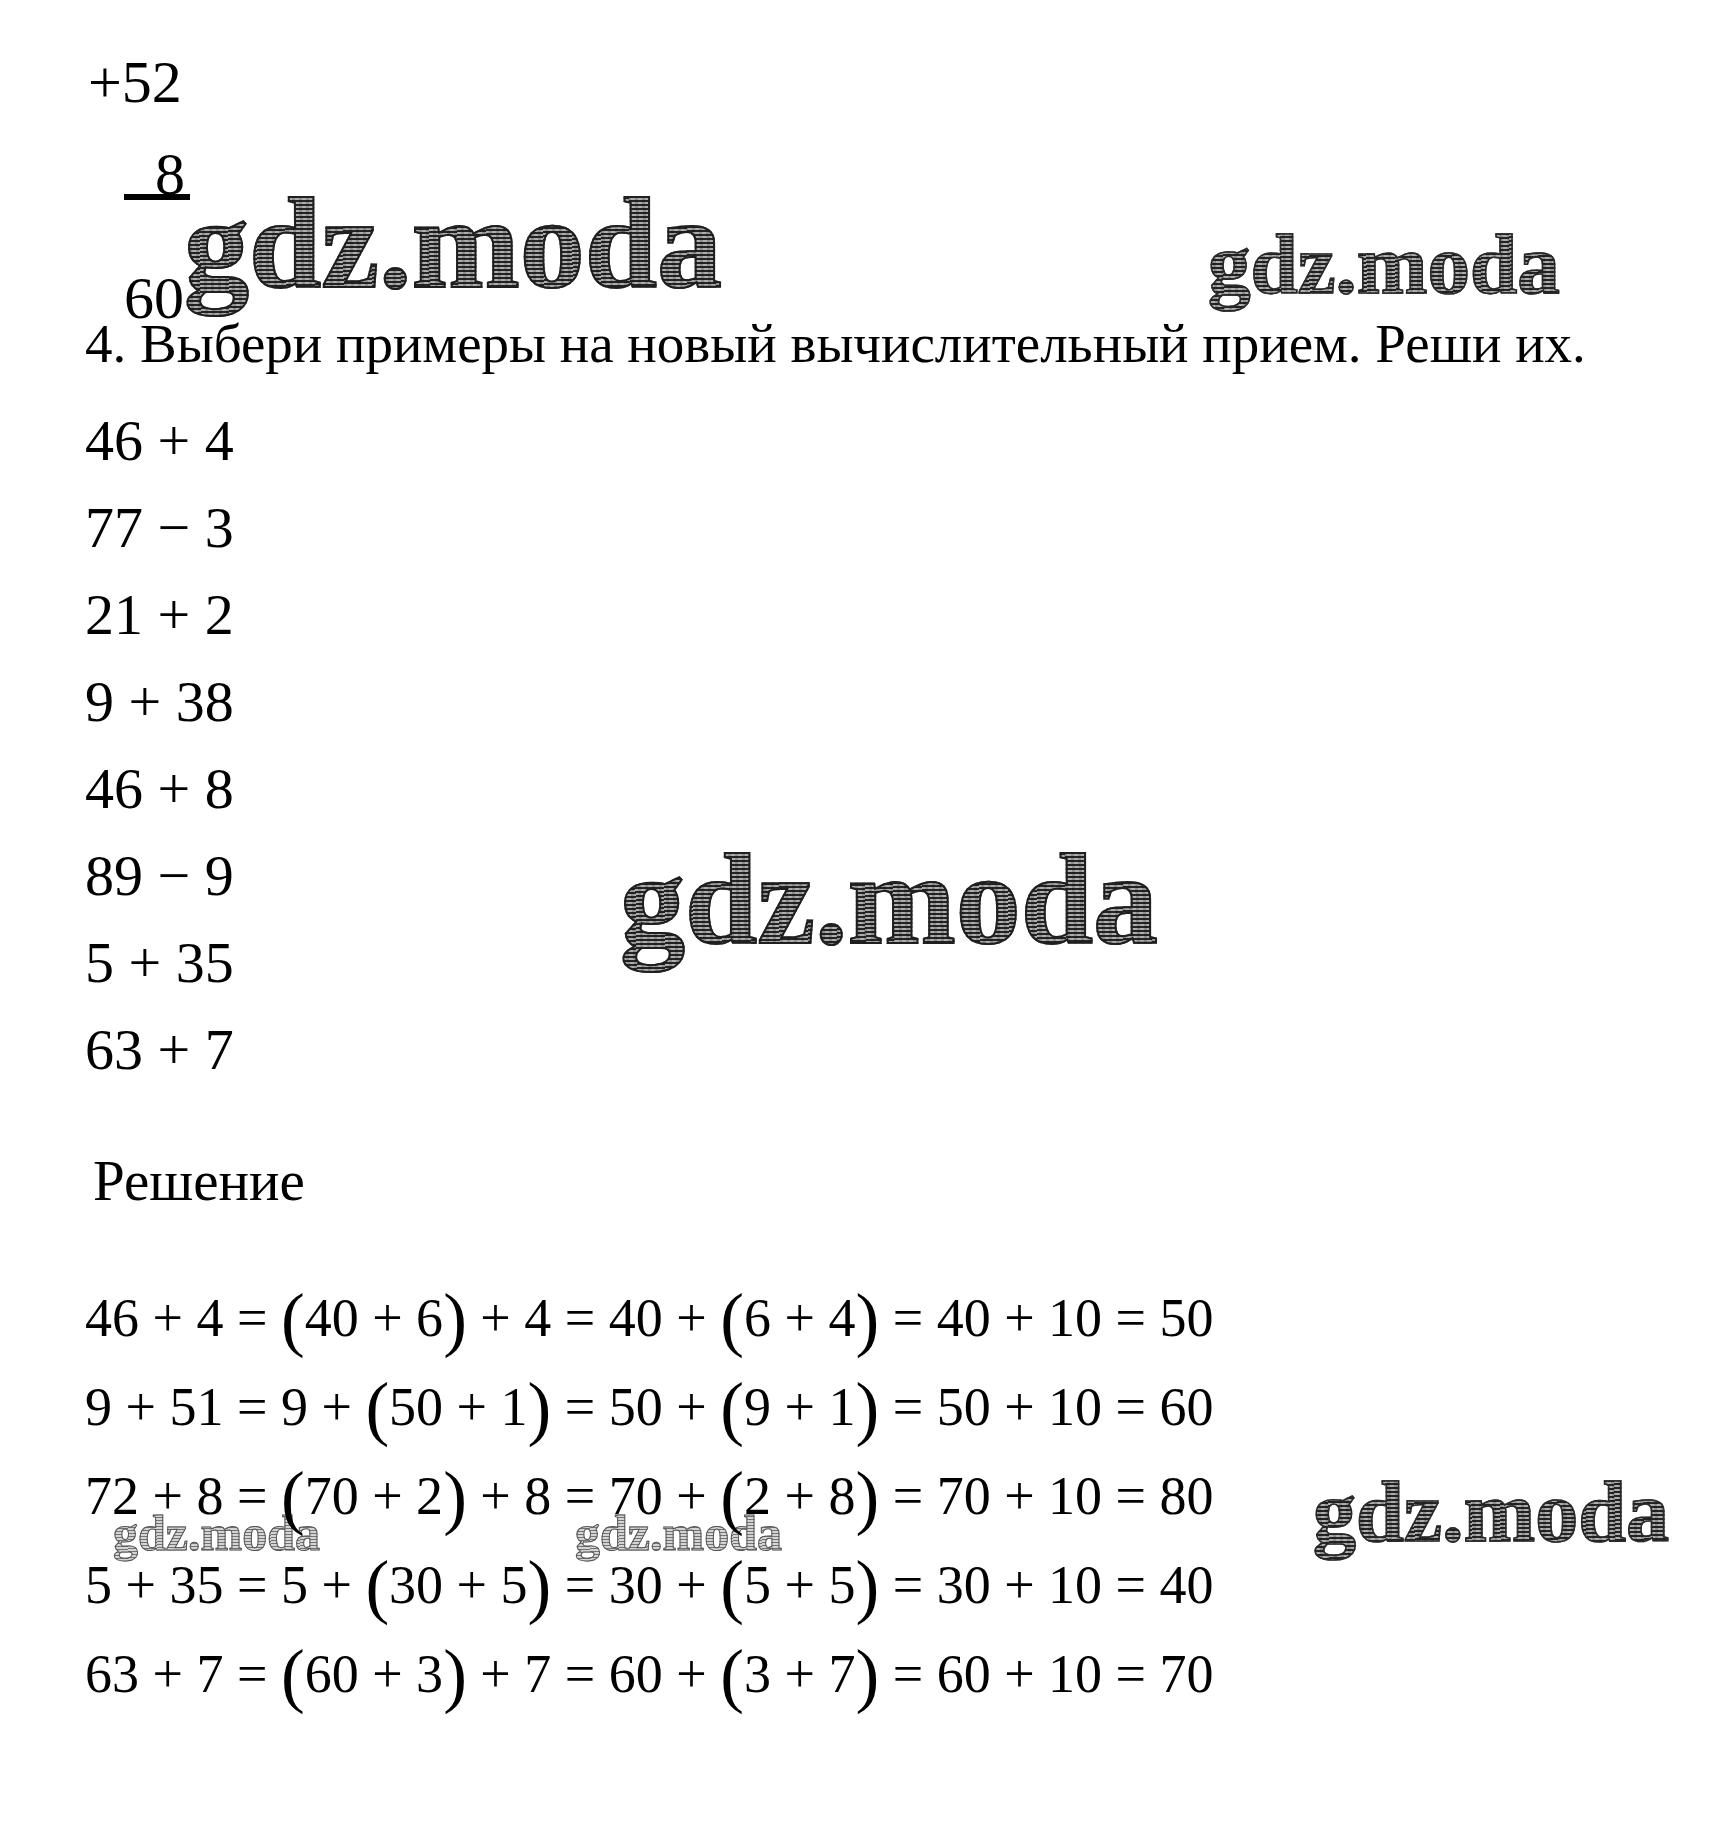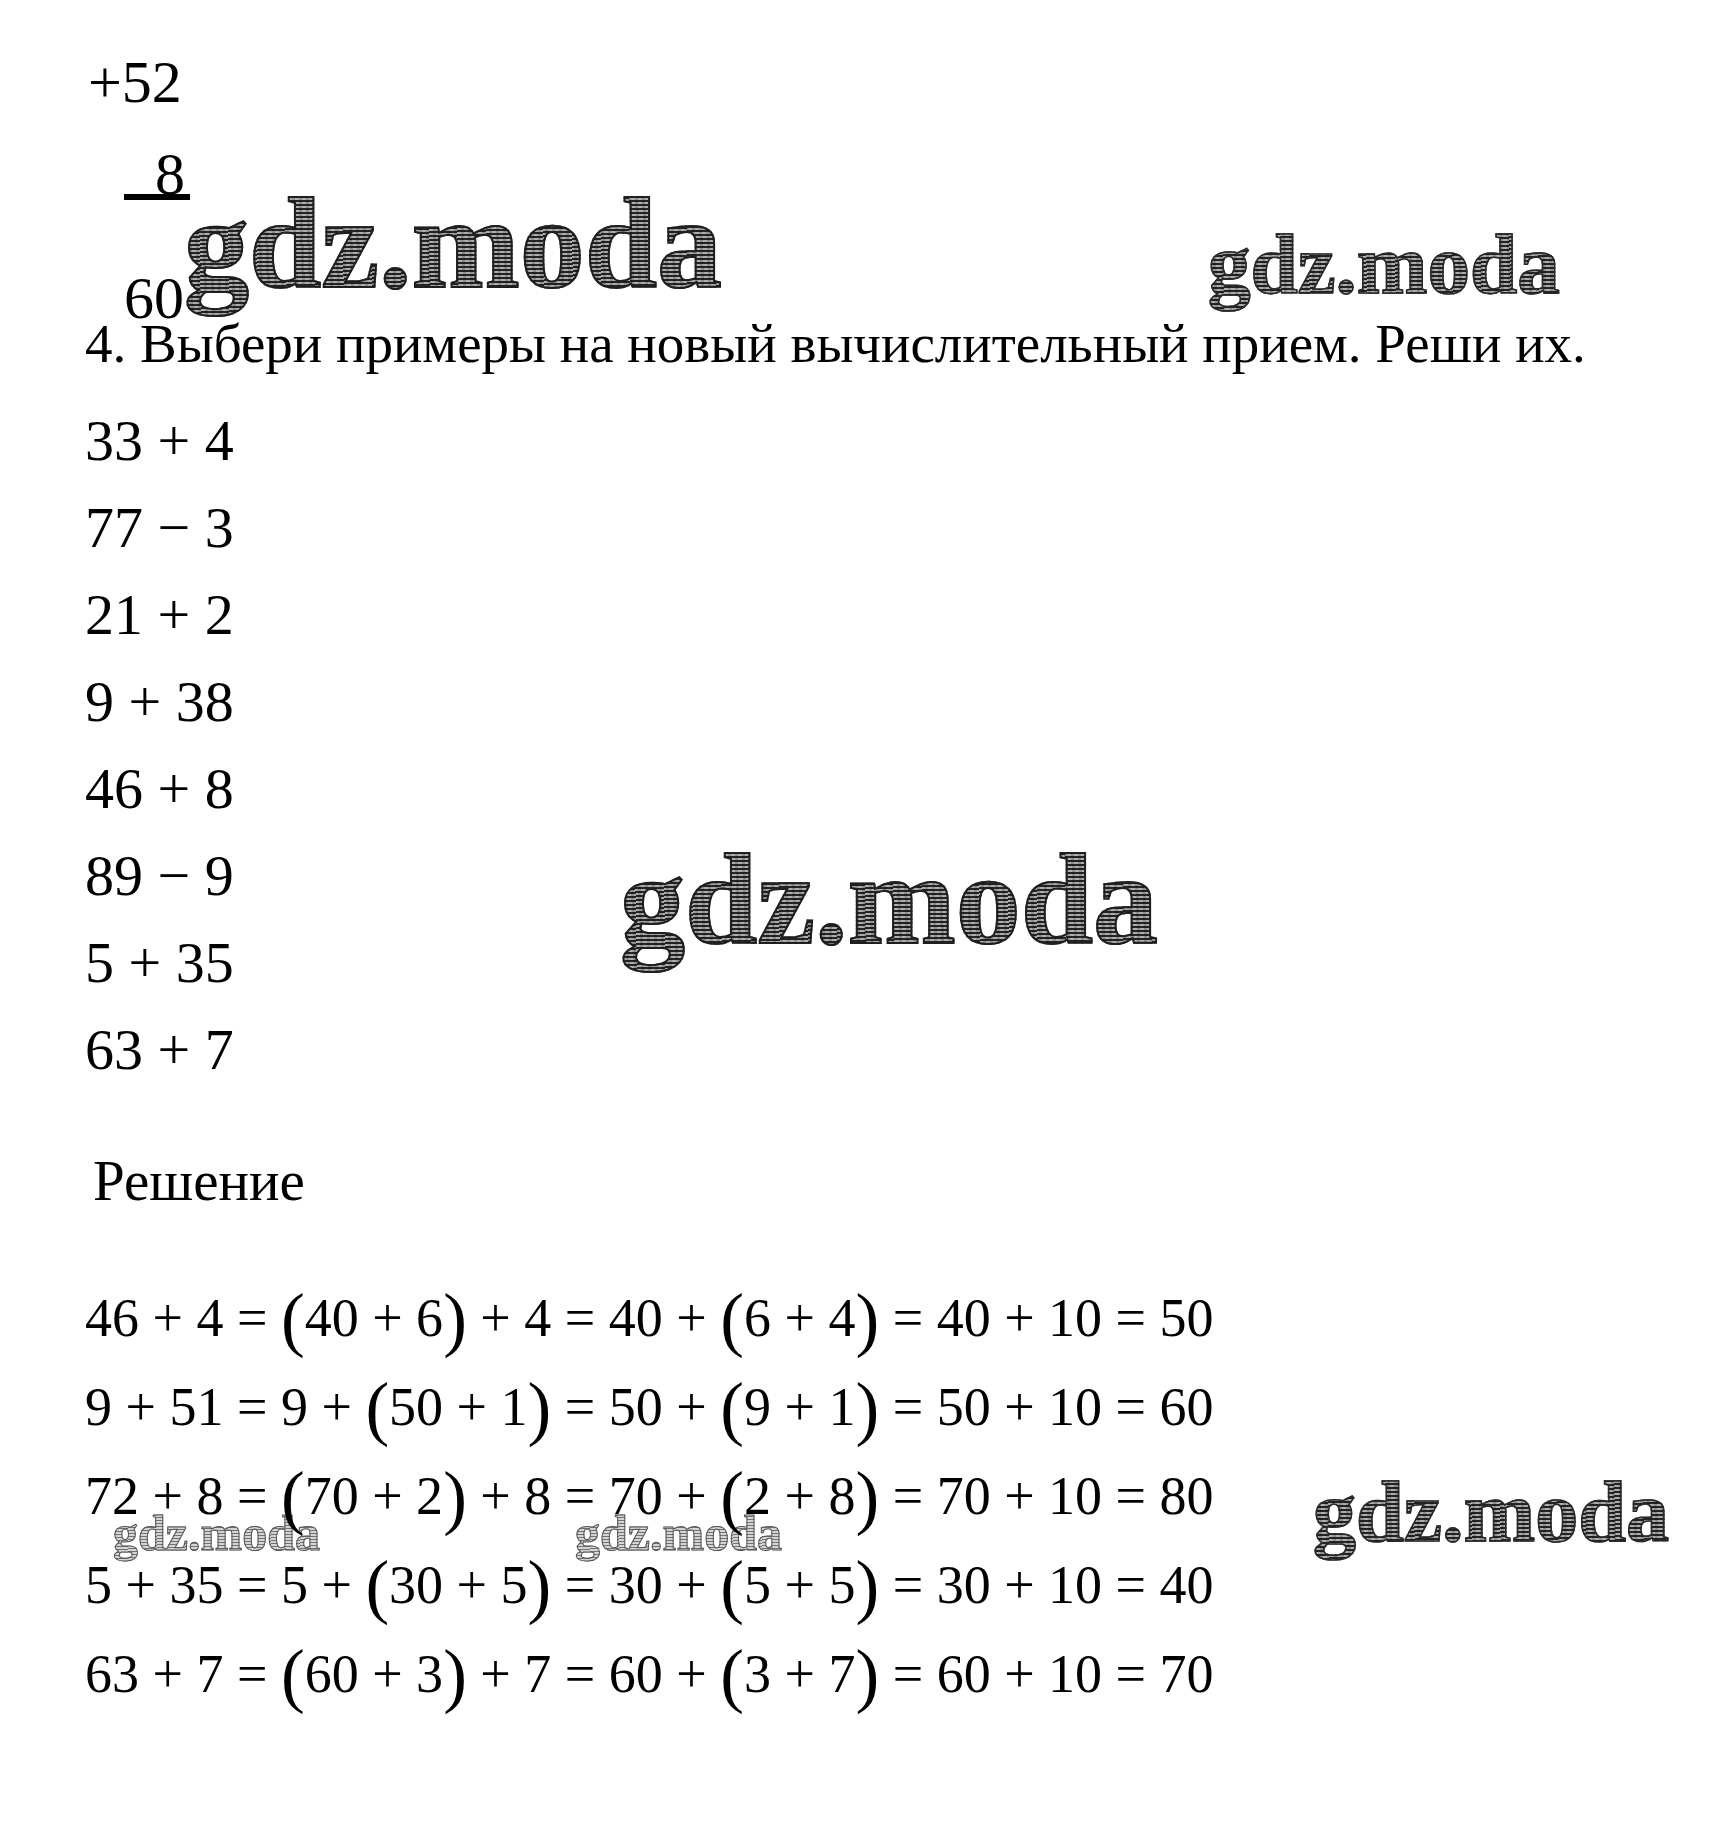--- a/index.html
+++ b/index.html
@@ -64,21 +64,21 @@
 
 <div class="abs wm wm-big wm1">gdz.moda</div>
 <div class="abs wm wm-med wm2">gdz.moda</div>
 <div class="abs wm wm-big wm3">gdz.moda</div>
 <div class="abs wm wm-small wm4">gdz.moda</div>
 <div class="abs wm wm-small wm5">gdz.moda</div>
 <div class="abs wm wm-med wm6">gdz.moda</div>
 
 <div class="abs task-line">4. Выбери примеры на новый вычислительный прием. Реши их.</div>
 
-<div class="abs example mathline" style="top:407px">33 + 4</div>
+<div class="abs example mathline" style="top:407px">46 + 4</div>
 <div class="abs example mathline" style="top:494px">77 − 3</div>
 <div class="abs example mathline" style="top:581px">21 + 2</div>
 <div class="abs example mathline" style="top:668px">9 + 38</div>
 <div class="abs example mathline" style="top:755px">46 + 8</div>
 <div class="abs example mathline" style="top:842px">89 − 9</div>
 <div class="abs example mathline" style="top:929px">5 + 35</div>
 <div class="abs example mathline" style="top:1016px">63 + 7</div>
 
 <div class="abs sol-head">Решение</div>
 <div class="abs sol-line mathline" style="top:1287px">46 + 4 = <span class="paren">(</span>40 + 6<span class="paren">)</span> + 4 = 40 + <span class="paren">(</span>6 + 4<span class="paren">)</span> = 40 + 10 = 50</div>

